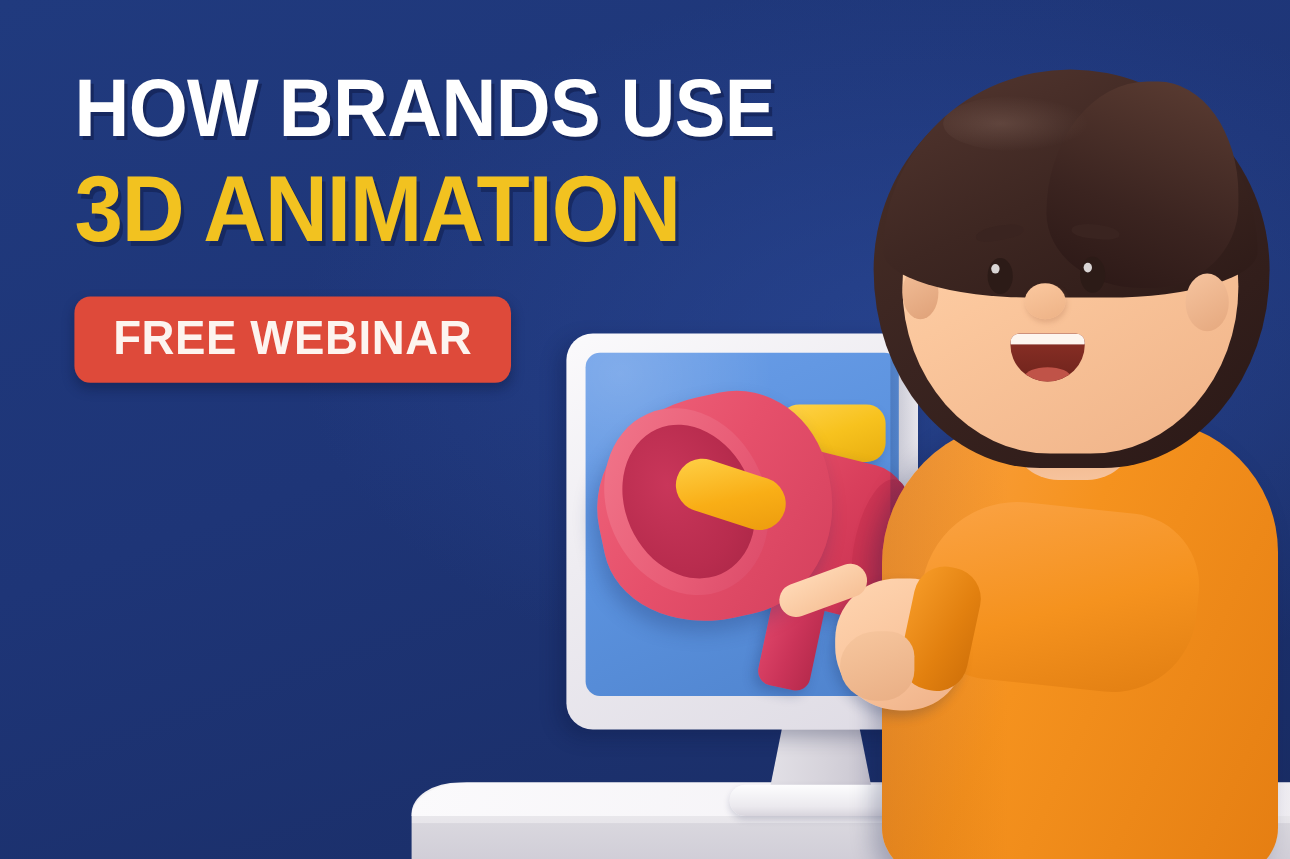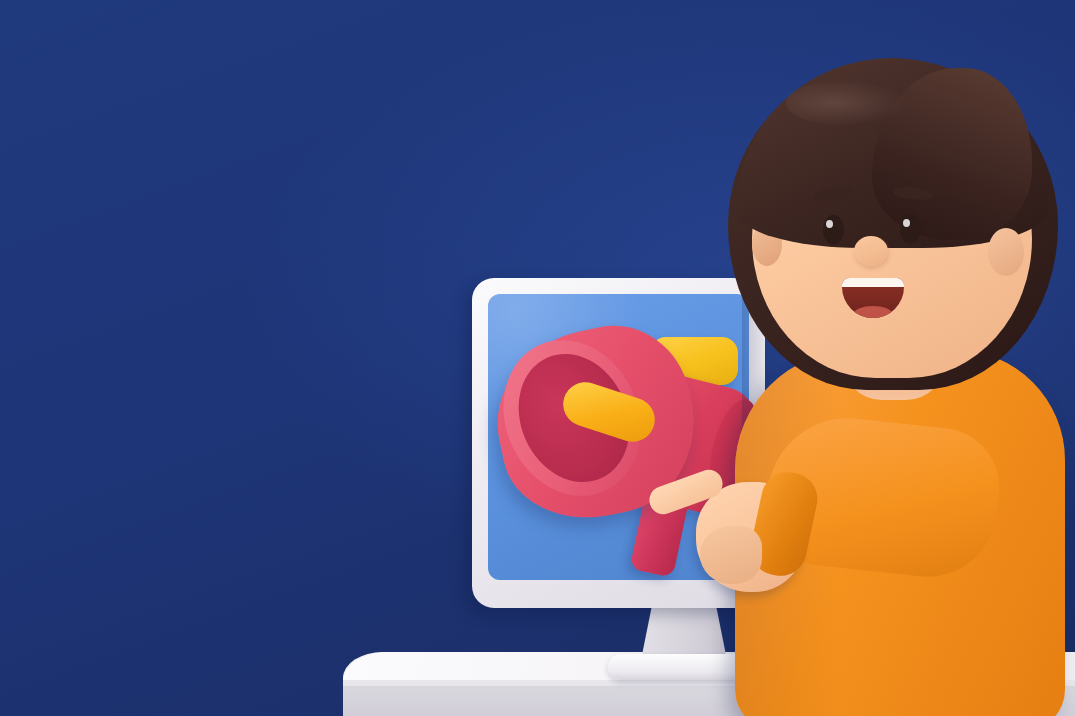--- a/index.html
+++ b/index.html
@@ -561,14 +561,19 @@
       <div class="mouth-tongue"></div>
     </div>
 
     <div class="arm"></div>
     <div class="cuff"></div>
     <div class="hand"></div>
     <div class="knuckles"></div>
     <div class="finger"></div>
   </div>
 
+  <div class="copy">
+    <div class="headline-1">HOW BRANDS USE</div>
+    <div class="headline-2">3D ANIMATION</div>
+    <div class="badge">FREE WEBINAR</div>
+  </div>
 
 </div>
 
 </body></html>

